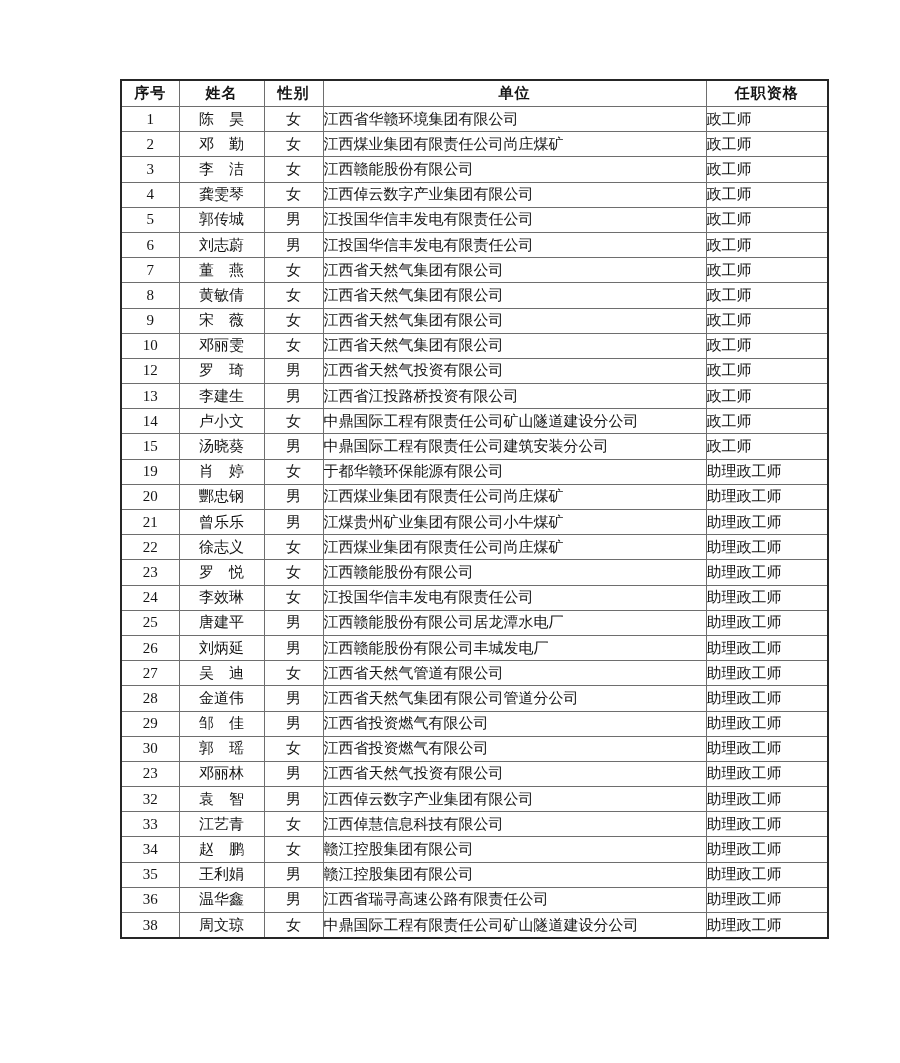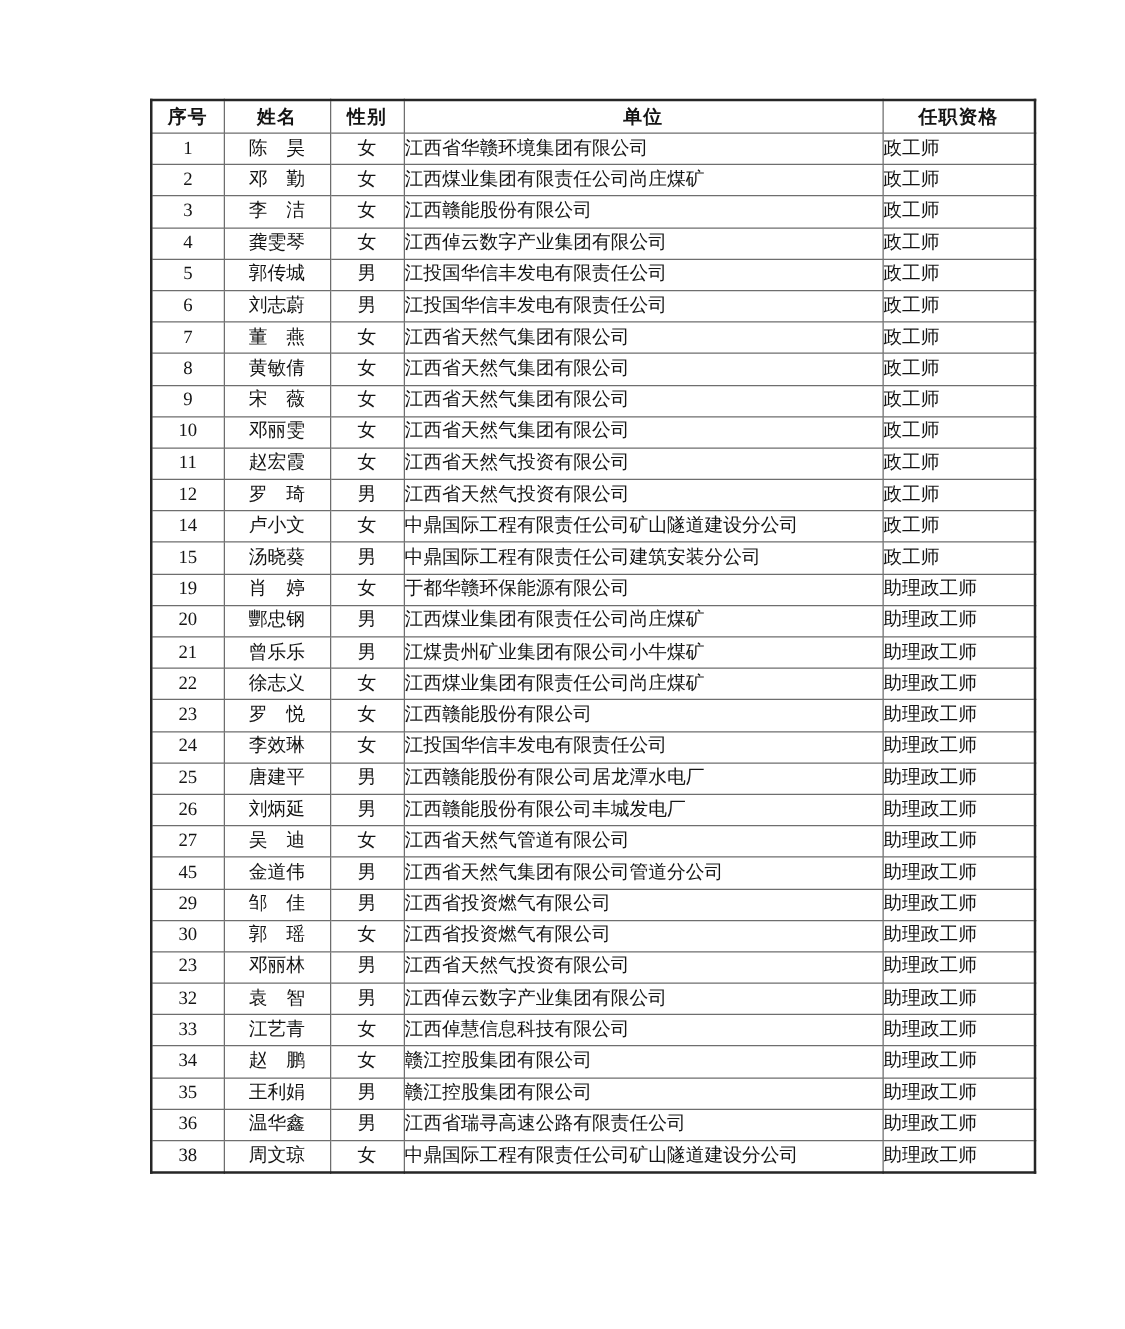--- a/index.html
+++ b/index.html
@@ -141,34 +141,34 @@
           <td class="col-4">政工师</td>
         </tr>
         <tr>
           <td class="col-0">10</td>
           <td class="col-1">邓丽雯</td>
           <td class="col-2">女</td>
           <td class="col-3">江西省天然气集团有限公司</td>
           <td class="col-4">政工师</td>
         </tr>
         <tr>
-          <td class="col-0">11</td>
-          <td class="col-1">赵宏霞</td>
-          <td class="col-2">女</td>
-          <td class="col-3">江西省天然气投资有限公司</td>
-          <td class="col-4">政工师</td>
-        </tr>
-        <tr>
           <td class="col-0">12</td>
           <td class="col-1">罗　琦</td>
           <td class="col-2">男</td>
           <td class="col-3">江西省天然气投资有限公司</td>
           <td class="col-4">政工师</td>
         </tr>
         <tr>
+          <td class="col-0">13</td>
+          <td class="col-1">李建生</td>
+          <td class="col-2">男</td>
+          <td class="col-3">江西省江投路桥投资有限公司</td>
+          <td class="col-4">政工师</td>
+        </tr>
+        <tr>
           <td class="col-0">14</td>
           <td class="col-1">卢小文</td>
           <td class="col-2">女</td>
           <td class="col-3">中鼎国际工程有限责任公司矿山隧道建设分公司</td>
           <td class="col-4">政工师</td>
         </tr>
         <tr>
           <td class="col-0">15</td>
           <td class="col-1">汤晓葵</td>
           <td class="col-2">男</td>
@@ -232,21 +232,21 @@
           <td class="col-4">助理政工师</td>
         </tr>
         <tr>
           <td class="col-0">27</td>
           <td class="col-1">吴　迪</td>
           <td class="col-2">女</td>
           <td class="col-3">江西省天然气管道有限公司</td>
           <td class="col-4">助理政工师</td>
         </tr>
         <tr>
-          <td class="col-0">45</td>
+          <td class="col-0">28</td>
           <td class="col-1">金道伟</td>
           <td class="col-2">男</td>
           <td class="col-3">江西省天然气集团有限公司管道分公司</td>
           <td class="col-4">助理政工师</td>
         </tr>
         <tr>
           <td class="col-0">29</td>
           <td class="col-1">邹　佳</td>
           <td class="col-2">男</td>
           <td class="col-3">江西省投资燃气有限公司</td>

